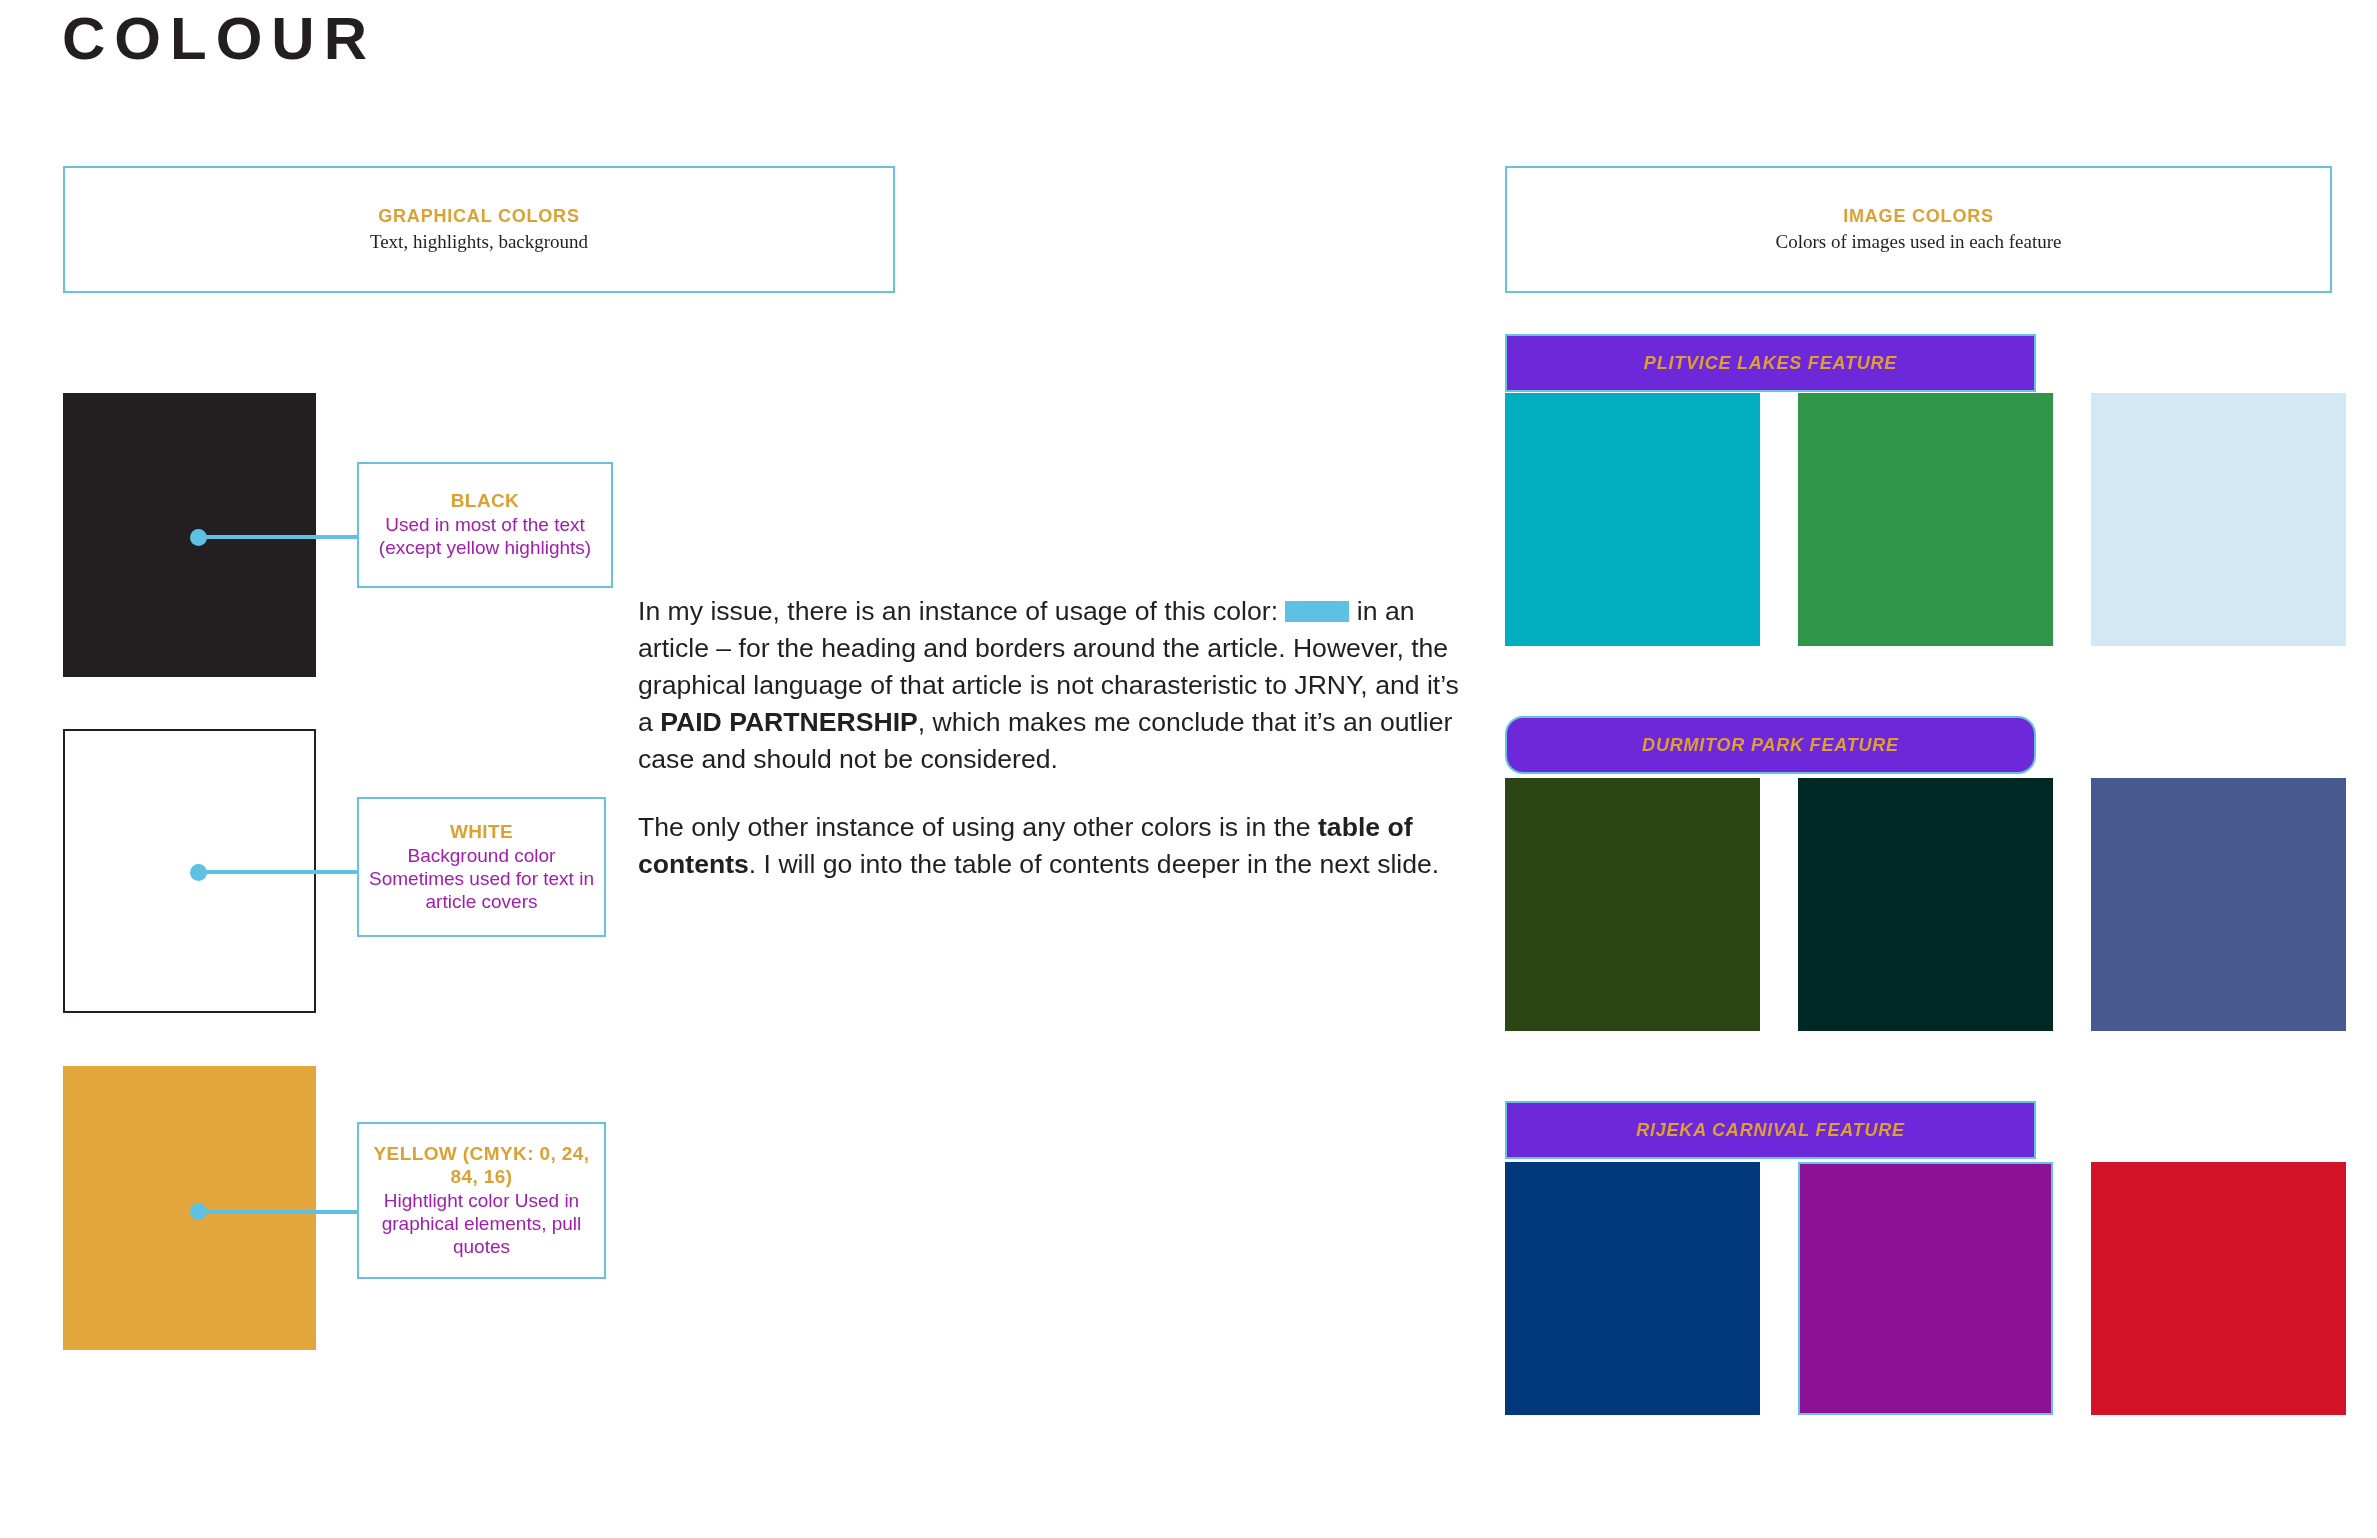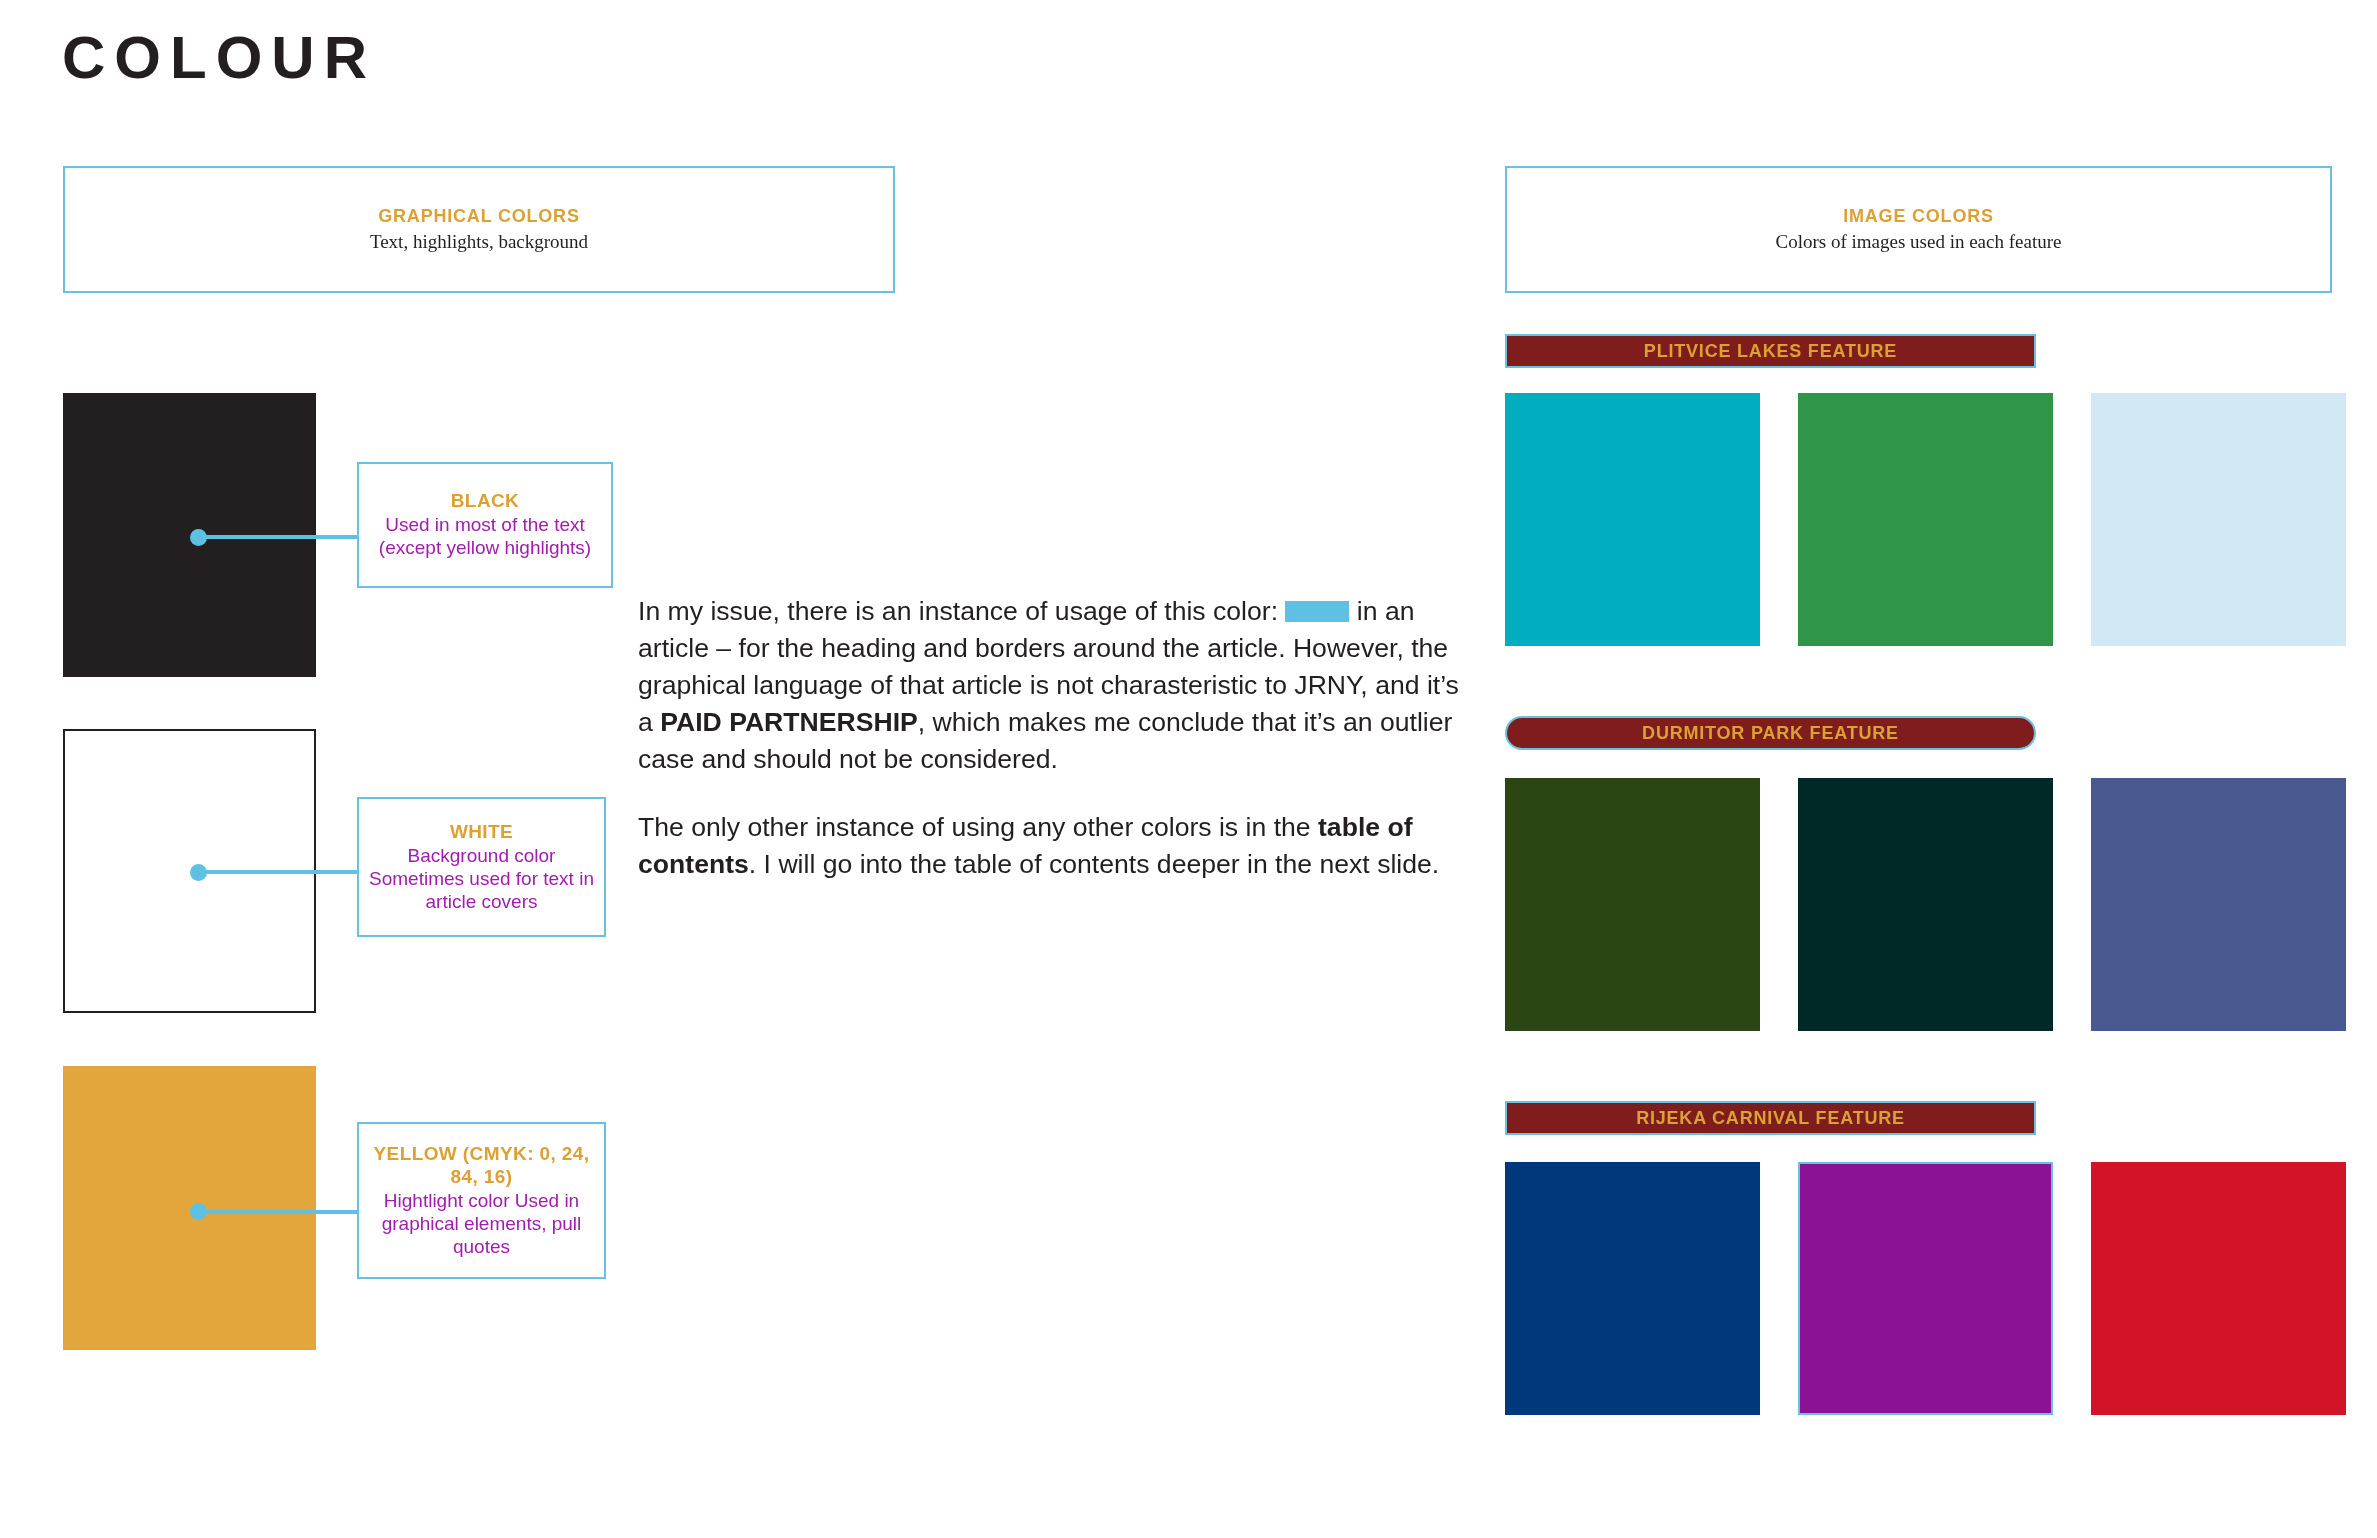--- a/index.html
+++ b/index.html
@@ -12,21 +12,21 @@
     height: 1538px;
     position: relative;
     font-family: "Liberation Sans", sans-serif;
     overflow: hidden;
   }
 
   
   #page-title {
     position: absolute;
     left: 62px;
-    top: 28px;
+    top: 9px;
     font-size: 60px;
     font-weight: bold;
     letter-spacing: 9px;
     color: #231f20;
     line-height: 1;
   }
 
   
   .outline-box {
     position: absolute;
@@ -66,26 +66,27 @@
     top: 166px;
     width: 827px;
     height: 127px;
   }
 
   
   .feature-bar {
     position: absolute;
     box-sizing: border-box;
     border: 2.8px solid #69c1dd;
-    background: #7f1d1d;
+    background: #6d28d9;
     width: 531px;
-    height: 34px;
+    height: 58px;
     display: flex;
     align-items: center;
     justify-content: center;
+    font-style: italic;
   }
   .feature-bar .box-title { font-size: 18px; }
   #feature-bar-plitvice { left: 1505px; top: 334px; }
   #feature-bar-durmitor { left: 1505px; top: 716px; border-radius: 18px; }
   #feature-bar-rijeka   { left: 1505px; top: 1101px; }
 
   
   .big-swatch {
     position: absolute;
     box-sizing: border-box;

